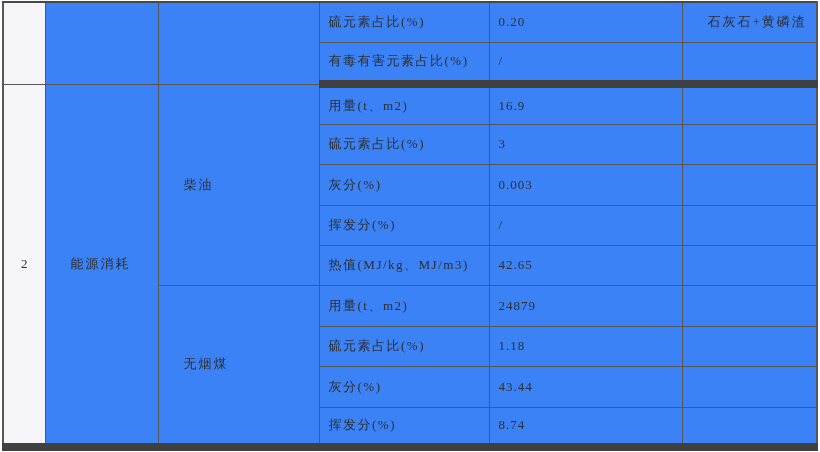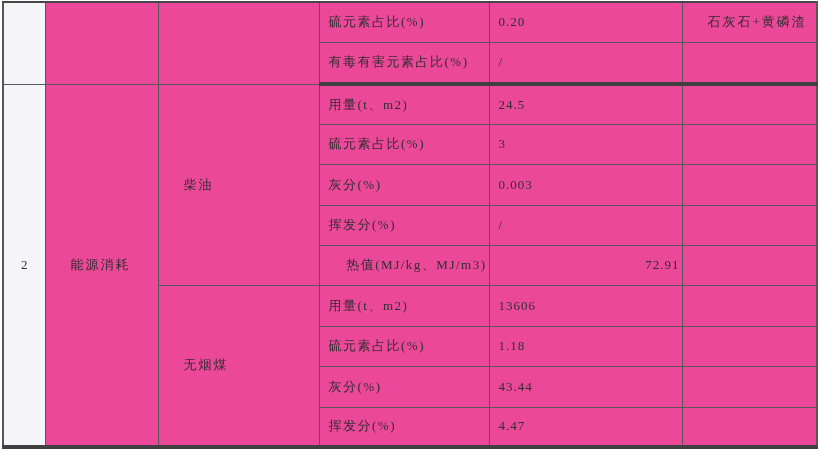--- a/index.html
+++ b/index.html
@@ -19,40 +19,40 @@
     table-layout: fixed;
   }
   td {
     border: 1px solid #57575b;
     font-size: 13px;
     color: #2f2f31;
     vertical-align: middle;
     padding: 0 2px 0 9px;
     overflow: hidden;
     white-space: nowrap;
-    background: #ec4899;
+    background: #3b82f6;
   }
   
   col.c1 { width: 42px; }
   col.c2 { width: 113px; }
   col.c3 { width: 161px; }
   col.c4 { width: 170px; }
   col.c5 { width: 193px; }
   col.c6 { width: 135px; }
 
   td.idx {
     background: #f5f5f9;
     text-align: center;
     padding: 0;
     border-left-width: 2px;
   }
   td.note { border-right-width: 2px; }
   tr.first-row td { border-top: 2px solid #47474b; }
   td.no-top { border-top: none; }
-  td.thick-bottom { border-bottom: 4px solid #404040; }
+  td.thick-bottom { border-bottom: 8px solid #404040; }
   .cjk { letter-spacing: 2px; padding-left: 25px; }
   td.param { letter-spacing: 1.5px; }
   td.val { letter-spacing: 1px; }
 </style>
 </head>
 <body>
 
 <div class="page">
   <table class="doc-table">
     <colgroup>
@@ -77,59 +77,59 @@
       <td class="param thick-bottom">有毒有害元素占比(%)</td>
       <td class="val thick-bottom">/</td>
       <td class="note thick-bottom"></td>
     </tr>
 
     <tr style="height:40px;">
       <td class="idx thick-bottom" rowspan="9">2</td>
       <td class="cjk thick-bottom" rowspan="9">能源消耗</td>
       <td class="cjk" rowspan="5">柴油</td>
       <td class="param">用量(t、m2)</td>
-      <td class="val">24.5</td>
+      <td class="val">16.9</td>
       <td class="note"></td>
     </tr>
     <tr style="height:40px;">
       <td class="param">硫元素占比(%)</td>
       <td class="val">3</td>
       <td class="note"></td>
     </tr>
     <tr style="height:41px;">
       <td class="param">灰分(%)</td>
       <td class="val">0.003</td>
       <td class="note"></td>
     </tr>
     <tr style="height:40px;">
       <td class="param">挥发分(%)</td>
       <td class="val">/</td>
       <td class="note"></td>
     </tr>
-    <tr style="height:40px;text-align:right;">
+    <tr style="height:40px;">
       <td class="param">热值(MJ/kg、MJ/m3)</td>
-      <td class="val">72.91</td>
+      <td class="val">42.65</td>
       <td class="note"></td>
     </tr>
     <tr style="height:41px;">
       <td class="cjk thick-bottom" rowspan="4">无烟煤</td>
       <td class="param">用量(t、m2)</td>
-      <td class="val">13606</td>
+      <td class="val">24879</td>
       <td class="note"></td>
     </tr>
     <tr style="height:40px;">
       <td class="param">硫元素占比(%)</td>
       <td class="val">1.18</td>
       <td class="note"></td>
     </tr>
     <tr style="height:41px;">
       <td class="param">灰分(%)</td>
       <td class="val">43.44</td>
       <td class="note"></td>
     </tr>
     <tr style="height:40px;">
       <td class="param thick-bottom">挥发分(%)</td>
-      <td class="val thick-bottom">4.47</td>
+      <td class="val thick-bottom">8.74</td>
       <td class="note thick-bottom"></td>
     </tr>
   </tbody>
     </table>
 </div>
 
 </body></html>

